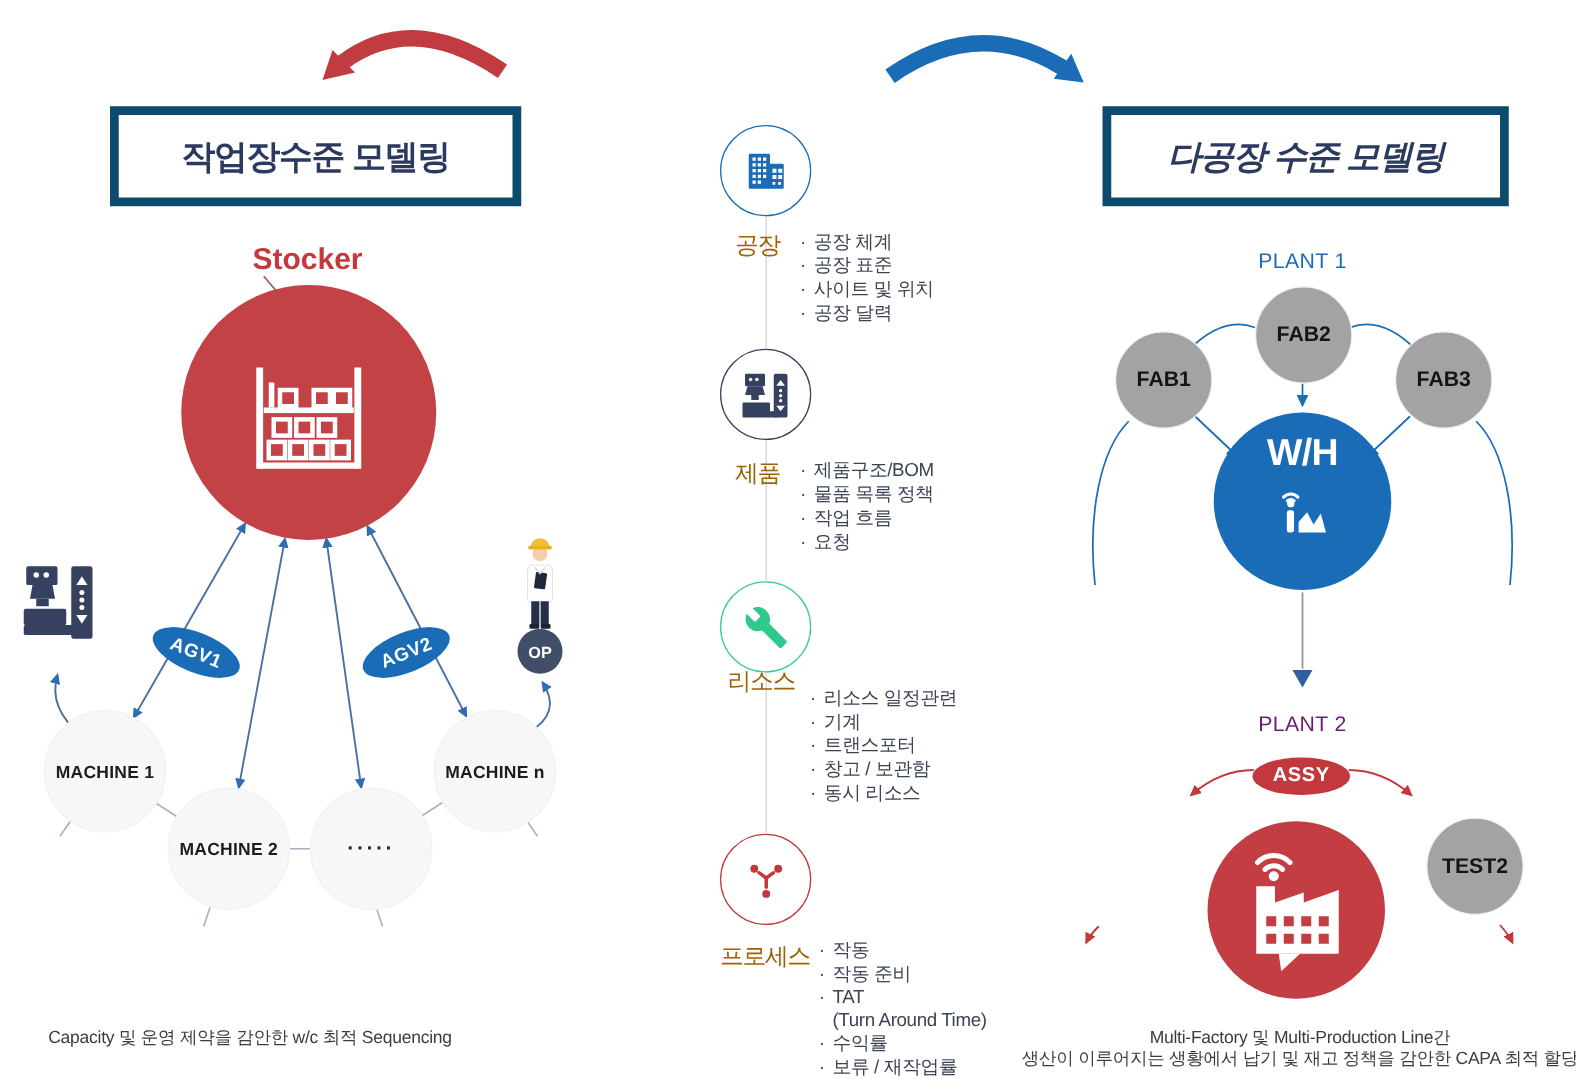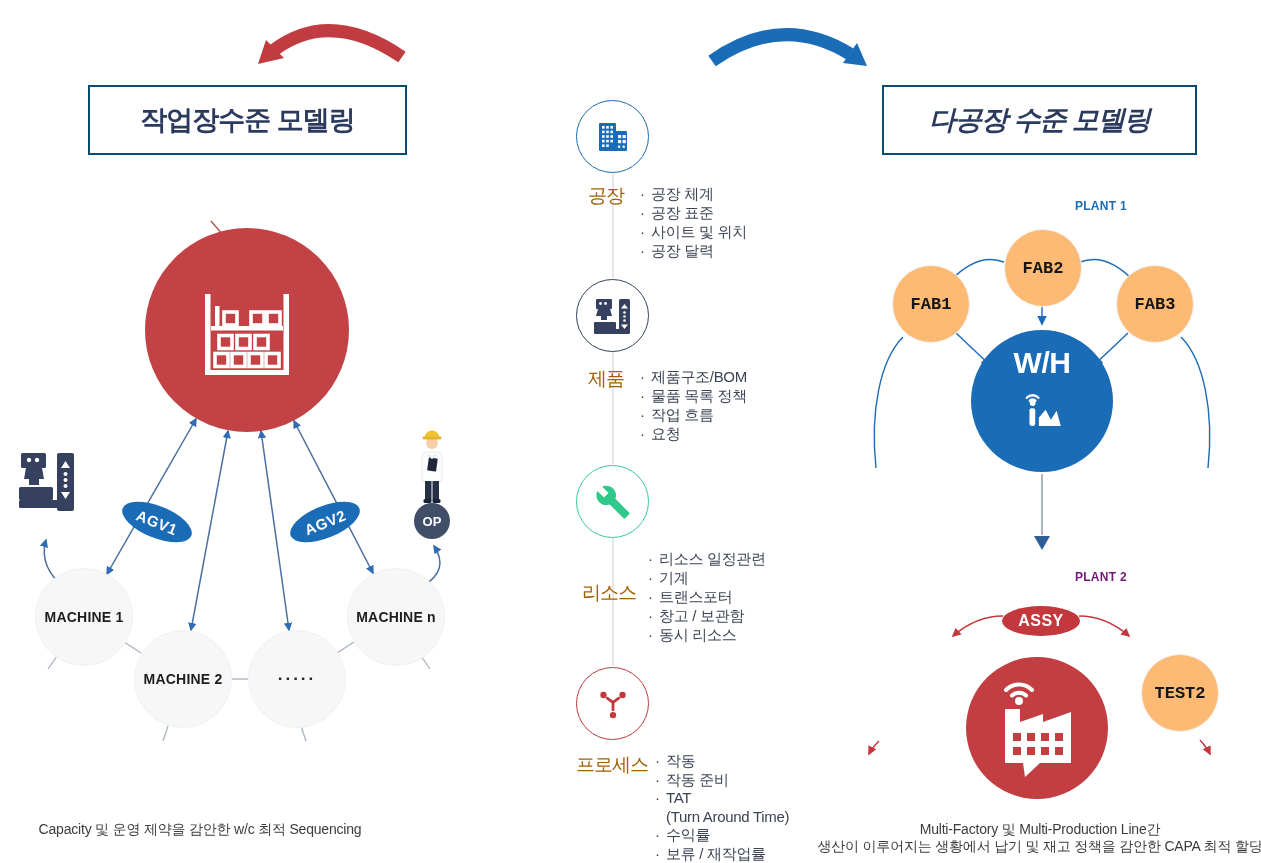--- a/index.html
+++ b/index.html
@@ -1,21 +1,21 @@
 <!DOCTYPE html>
 <html><head>
 <meta charset="utf-8">
 <style>
   html,body{margin:0;padding:0;background:#fff;}
   .stage{position:relative;width:1261px;height:863px;background:#fff;overflow:hidden;
          font-family:"Liberation Sans","DejaVu Sans",sans-serif;}
   .abs{position:absolute;}
   svg{display:block;}
   
-  .title-box{position:absolute;height:66px;border:2px solid #0c4a6e;background:#fff;
+  .title-box{position:absolute;height:66px;border:7px solid #0c4a6e;background:#fff;
              display:flex;align-items:center;justify-content:center;
              font-weight:800;font-size:27px;color:#2b3a5e;letter-spacing:-1px;}
   
   .stocker-label{position:absolute;left:166px;top:194px;width:160px;text-align:center;
                  font-weight:800;font-size:24px;color:#c5393d;}
   .stocker-circle{position:absolute;left:145px;top:228px;width:204px;height:204px;border-radius:50%;
                   background:#c24245;display:flex;align-items:center;justify-content:center;}
   .agv{position:absolute;width:74px;height:32px;border-radius:50%;background:#1b6cb7;color:#fff;
        font-weight:800;font-size:15px;display:flex;align-items:center;justify-content:center;letter-spacing:.5px;}
   .op-circle{position:absolute;left:414px;top:503px;width:36px;height:36px;border-radius:50%;
@@ -29,23 +29,23 @@
   
   .sec-circle{position:absolute;left:576px;width:71px;height:71px;border-radius:50%;background:#fff;
               display:flex;align-items:center;justify-content:center;}
   .sec-label{position:absolute;font-weight:400;font-size:19px;color:#a16207;letter-spacing:-1px;}
   .bullets{position:absolute;font-size:15px;color:#3c4354;letter-spacing:-0.3px;}
   .bullets .li{display:flex;line-height:19px;}
   .bullets.tight .li{line-height:18.5px;}
   .bullets .b{width:11px;text-align:left;}
   .bullets .t{white-space:nowrap;}
   
-  .plant-label{position:absolute;width:170px;text-align:right;font-weight:700;font-size:12px;letter-spacing:.3px;}
-  .fab{position:absolute;width:76px;height:76px;border-radius:50%;background:#fdba74;border:1px solid #f1f1f1;
-       display:flex;align-items:center;justify-content:center;font-weight:800;font-size:17px;color:#151515;font-family:Liberation Mono, monospace;}
+  .plant-label{position:absolute;width:170px;text-align:center;font-weight:400;font-size:17px;letter-spacing:.3px;}
+  .fab{position:absolute;width:76px;height:76px;border-radius:50%;background:#a3a3a3;border:1px solid #f1f1f1;
+       display:flex;align-items:center;justify-content:center;font-weight:800;font-size:17px;color:#151515;}
   .hub{position:absolute;width:142px;height:142px;border-radius:50%;display:flex;flex-direction:column;
        align-items:center;justify-content:flex-start;}
   .hub.blue{background:#1b6cb7;}
   .hub.red{background:#c23e42;justify-content:center;}
   .hub .wh-text{color:#fff;font-weight:800;font-size:30px;margin-top:16px;letter-spacing:-0.5px;}
   .assy{position:absolute;left:1002px;top:606px;width:78px;height:30px;border-radius:50%;background:#c2383c;
         color:#fff;font-weight:800;font-size:16px;display:flex;align-items:center;justify-content:center;letter-spacing:.5px;}
 </style>
 </head>
 <body>
@@ -119,20 +119,21 @@
     <g stroke="#c2383c" stroke-width="1.5" fill="none">
       <path d="M 1003,616 Q 976,616 953,636" marker-end="url(#arrRed)"></path>
       <path d="M 1079,616 Q 1106,616 1129,636" marker-end="url(#arrRed)"></path>
       <path d="M 879,741 Q 872,748 869,754" marker-end="url(#arrRed)"></path>
       <path d="M 1200,740 Q 1207,748 1210,754" marker-end="url(#arrRed)"></path>
     </g>
   </svg>
 
   <div class="title-box" style="left:88px;top:85px;width:315px;">작업장수준 모델링</div>
 
+  <div class="stocker-label">Stocker</div>
 
   <div class="stocker-circle">
     <svg width="98" height="96" viewBox="0 0 96 96">
       <g fill="#fff">
         <rect x="6" y="12" width="5.5" height="81"></rect>
         <rect x="84.5" y="12" width="5.5" height="81"></rect>
         <rect x="16" y="24" width="4.5" height="20"></rect>
         <rect x="12" y="44" width="72" height="4.5"></rect>
         <rect x="8" y="88" width="80" height="5"></rect>
       </g>
@@ -284,21 +285,21 @@
         <span class="b">·</span>
         <span class="t">요청</span>
       </div>
     </div>
 
   <div class="sec-circle" style="top:465px;border:1.6px solid #36cb95;">
     <svg width="36" height="36" viewBox="0 0 24 24">
       <path fill="#2fc98c" d="M22.7 19l-9.1-9.1c.9-2.3.4-5-1.5-6.9-2-2-5-2.4-7.4-1.3L9 6 6 9 1.6 4.7C.4 7.1.9 10.1 2.9 12.1c1.9 1.9 4.6 2.4 6.9 1.5l9.1 9.1c.4.4 1 .4 1.4 0l2.3-2.3c.5-.4.5-1.1.1-1.4z"></path>
     </svg>
   </div>
-  <div class="sec-label" style="left:582px;top:580px;">리소스</div>
+  <div class="sec-label" style="left:582px;top:532px;">리소스</div>
   <div class="bullets" style="left:648px;top:549px;">
       <div class="li">
         <span class="b">·</span>
         <span class="t">리소스 일정관련</span>
       </div>
       <div class="li">
         <span class="b">·</span>
         <span class="t">기계</span>
       </div>
       <div class="li">

